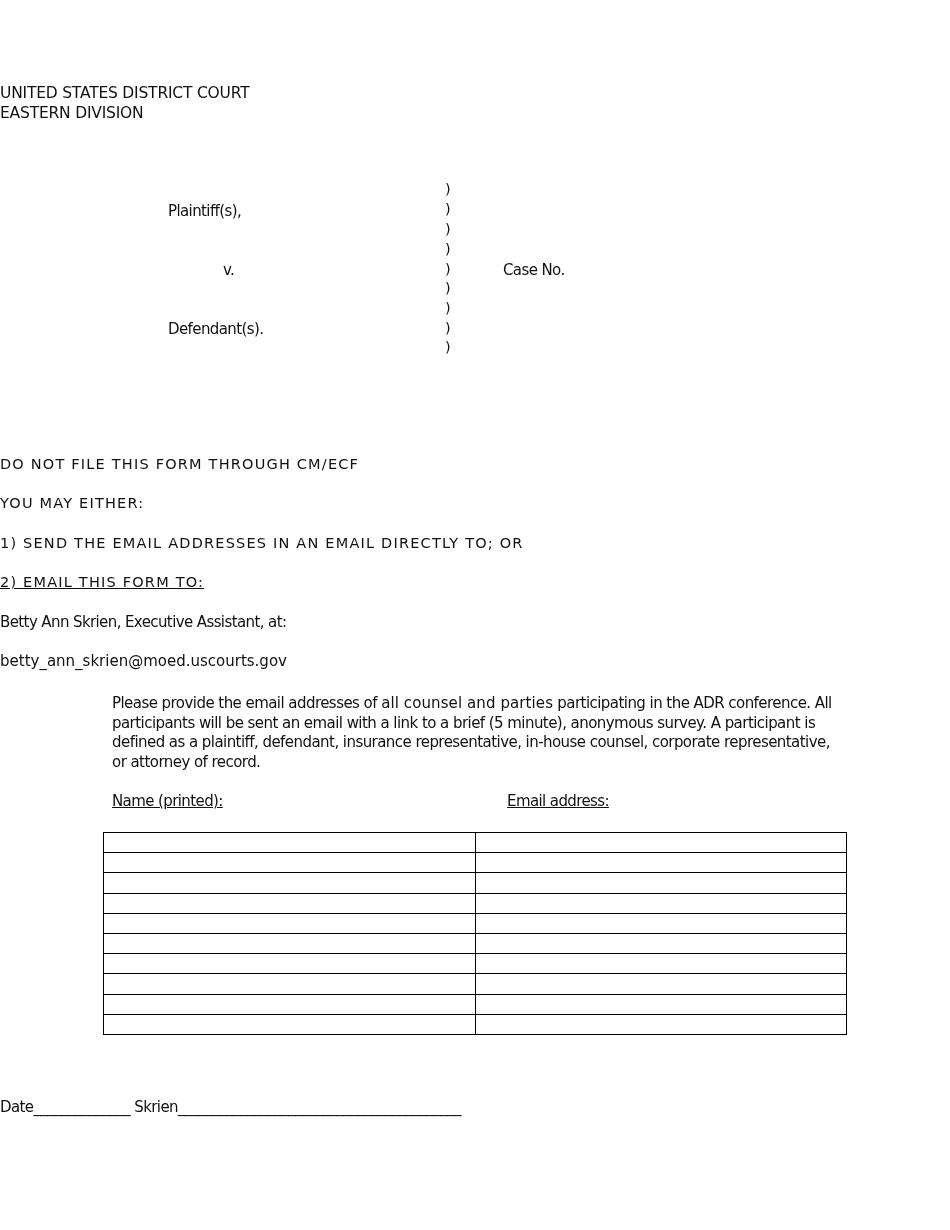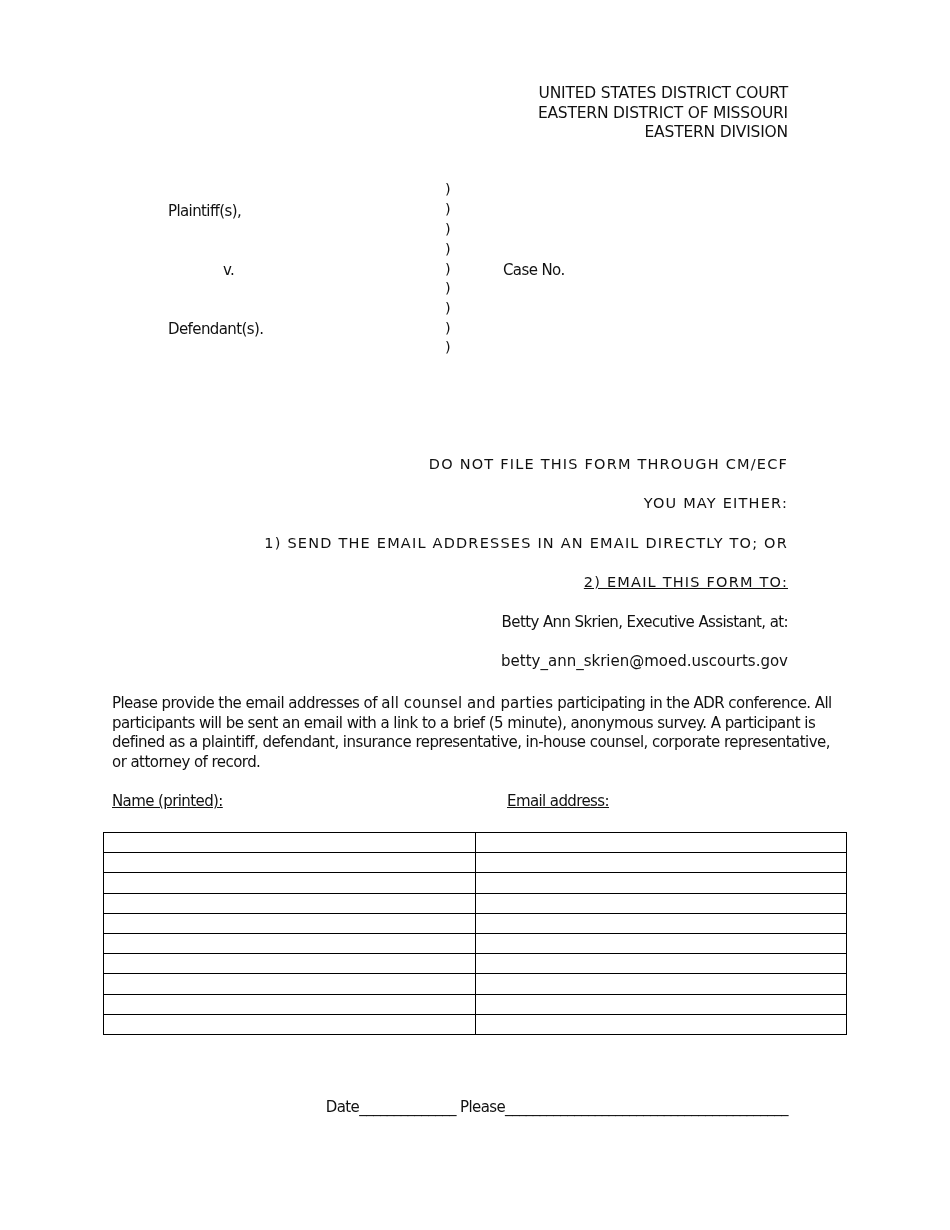--- a/index.html
+++ b/index.html
@@ -1,38 +1,37 @@
 <!DOCTYPE html>
 <html><head>
 <meta charset="utf-8">
 <style>
   html, body { margin:0; padding:0; background:#ffffff; }
   body { width:950px; height:1230px; position:relative; overflow:hidden;
          font-family:"DejaVu Sans","Liberation Sans",sans-serif; color:#111; }
   .abs { position:absolute; white-space:nowrap; }
-  .center { position:absolute; left:0; width:788px; text-align:right; white-space:nowrap; }
+  .center { position:absolute; left:0; width:788px; text-align:left; white-space:nowrap; }
   .hdr { font-size:15.5px; line-height:19.5px; letter-spacing:-0.2px; }
   .cap { font-size:14.5px; letter-spacing:1.2px; }
   .body-txt { font-size:15px; letter-spacing:-0.6px; }
   .paren { position:absolute; left:445px; font-size:14.5px; }
   .para { position:absolute; left:112px; width:730px; font-size:15px; line-height:19.5px;
           letter-spacing:-0.55px; white-space:normal; }
   .para .mono { letter-spacing:0.1px; }
   .ul { text-decoration:underline; }
   table.grid { position:absolute; left:103px; top:832px; width:744px; border-collapse:collapse; }
   table.grid td { border:1.5px solid #000; height:19.2px; padding:0; }
   table.grid td.c1 { width:371px; }
   .sig { font-size:15px; letter-spacing:-0.6px; }
 </style>
 </head>
 <body>
 
 <div class="center hdr" style="top:84px;">
   <div>UNITED STATES DISTRICT COURT</div>
-  <div>EASTERN DISTRICT OF MISSOURI</div>
   <div>EASTERN DIVISION</div>
 </div>
 
 <div>
   <span class="abs body-txt" style="left:168px; top:202px;">Plaintiff(s),</span>
   <span class="abs body-txt" style="left:223px; top:261px;">v.</span>
   <span class="abs body-txt" style="left:168px; top:320px;">Defendant(s).</span>
   <span class="abs body-txt" style="left:503px; top:261px;text-align:right;">Case No.</span>
 
   <span class="paren" style="top:181px;">)</span>
@@ -99,13 +98,13 @@
         <td class="c1"></td>
         <td></td>
       </tr>
     <tr>
         <td class="c1"></td>
         <td></td>
       </tr>
   </tbody>
 </table>
 
-<div class="center sig" style="top:1098px;"><span>Date</span><span>______________</span> <span>Please</span><span>_________________________________________</span></div>
+<div class="center sig" style="top:1098px;"><span>Date</span><span>______________</span> <span>Skrien</span><span>_________________________________________</span></div>
 
 </body></html>

